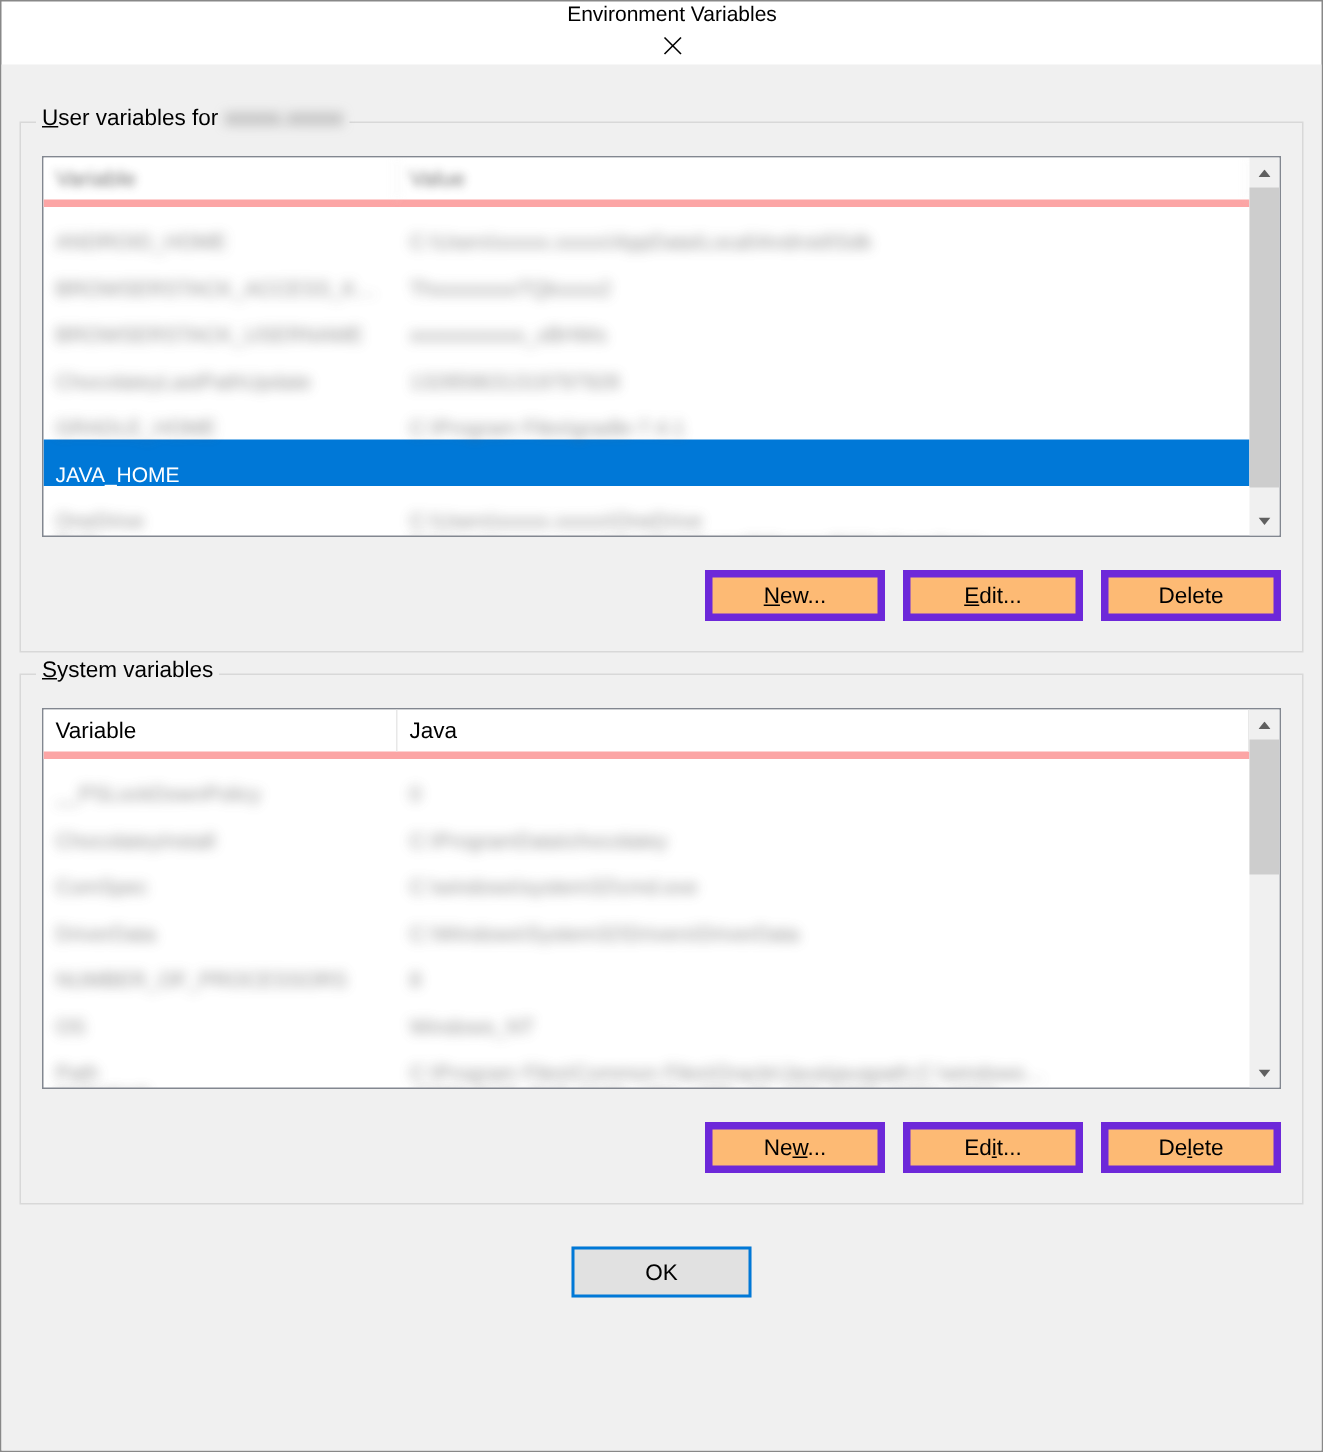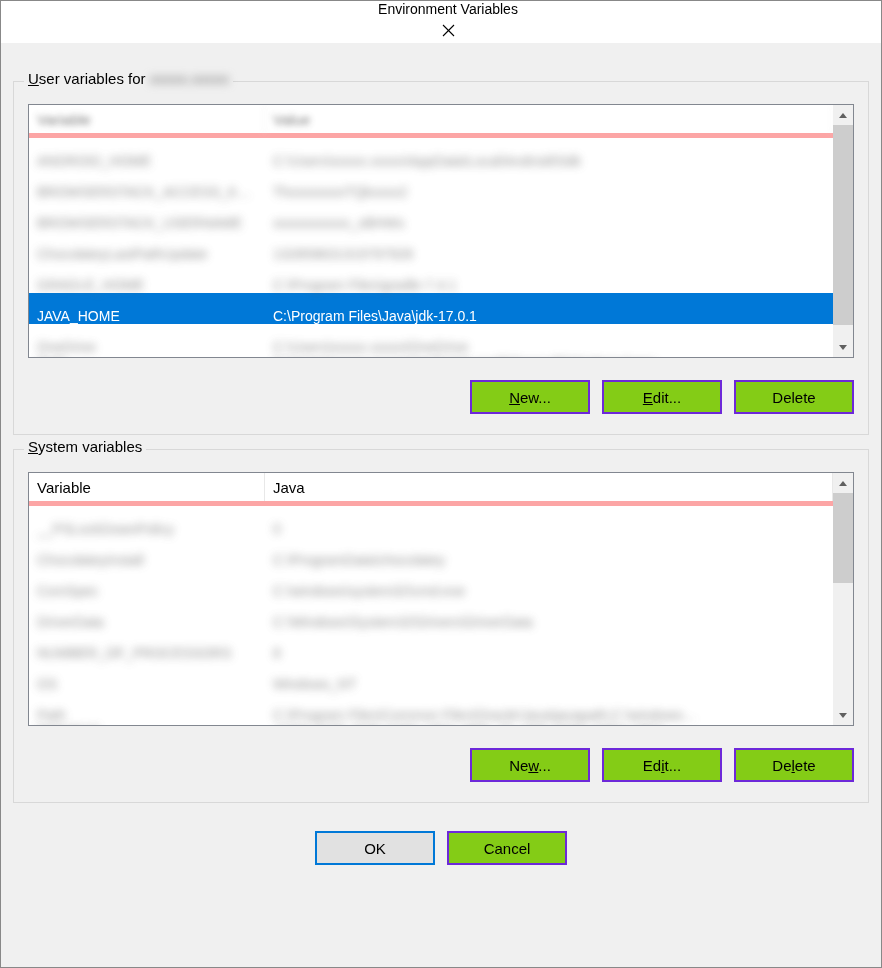--- a/index.html
+++ b/index.html
@@ -157,22 +157,22 @@
     }
     .button-row {
       display: flex;
       justify-content: flex-end;
       gap: 12px;
       margin-top: 22px;
     }
     .btn {
       width: 120px;
       height: 34px;
-      background: #84cc16;
-      border: 2px solid #6d28d9;
+      background: #fdba74;
+      border: 5px solid #6d28d9;
       font-family: inherit;
       font-size: 15px;
       cursor: pointer;
       display: inline-flex;
       align-items: center;
       justify-content: center;
     }
     .btn.primary {
       border: 2px solid #0078d7;
       background: #e1e1e1;
@@ -227,21 +227,20 @@
           <div class="row blurred">
             <div class="cell col-var">ChocolateyLastPathUpdate</div>
             <div class="cell col-val">132859631319797928</div>
           </div>
           <div class="row blurred">
             <div class="cell col-var">GRADLE_HOME</div>
             <div class="cell col-val">C:\Program Files\gradle-7.4.1</div>
           </div>
           <div class="row selected">
             <div class="cell col-var">JAVA_HOME</div>
-            <div class="cell col-val">C:\Program Files\Java\jdk-17.0.1</div>
           </div>
           <div class="row blurred">
             <div class="cell col-var">OneDrive</div>
             <div class="cell col-val">C:\Users\xxxxx.xxxxx\OneDrive</div>
           </div>
           <div class="row blurred" style="height:16px">
             <div class="cell col-var">Path</div>
             <div class="cell col-val">C:\Users\xxxxx.xxxxx\AppData\Local\Microsoft\WindowsApps;…</div>
           </div>
         </div>
@@ -340,17 +339,16 @@
             <span>Ed<span class="ul">i</span>t...</span>
           </button>
         <button class="btn">
             <span>De<span class="ul">l</span>ete</span>
           </button>
       </div>
     </div>
 
     <div class="bottom-row">
       <button class="btn primary">OK</button>
-      <button class="btn">Cancel</button>
     </div>
 
   </div>
 </div>
 
 </body></html>

